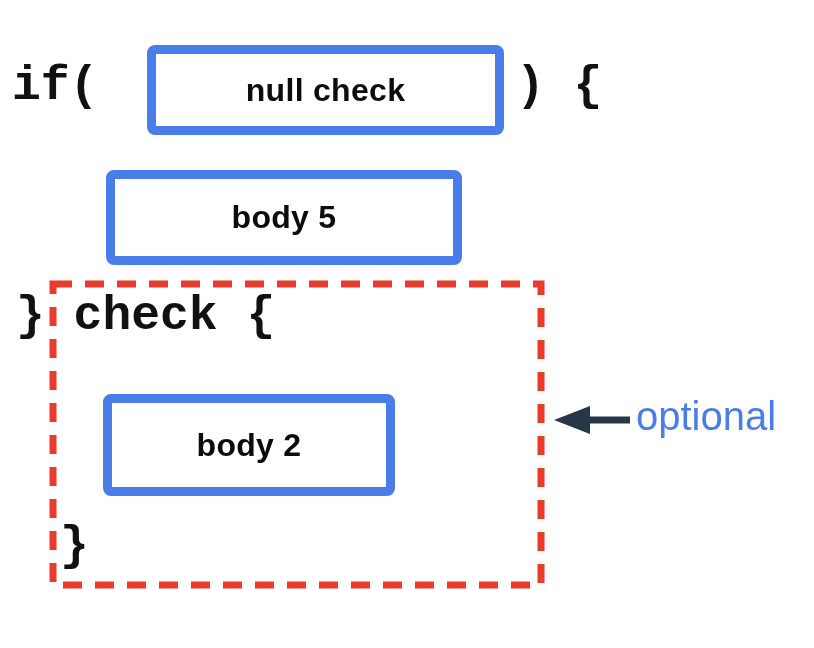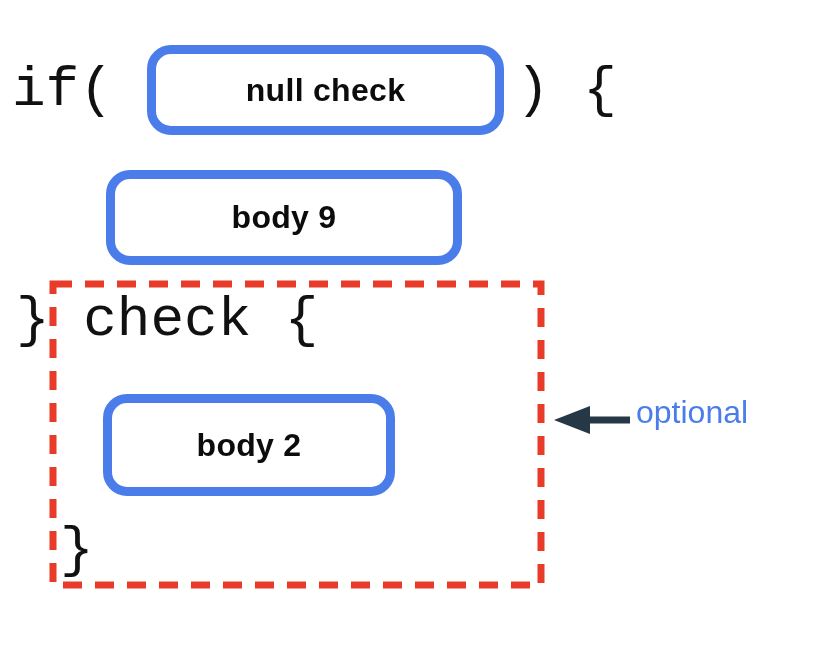--- a/index.html
+++ b/index.html
@@ -11,31 +11,31 @@
     position: relative;
     width: 814px;
     height: 648px;
     background: #ffffff;
     overflow: hidden;
     font-family: "Liberation Sans", sans-serif;
   }
   .code {
     position: absolute;
     font-family: "Liberation Mono", "DejaVu Sans Mono", monospace;
-    font-size: 56px;
+    font-size: 48px;
     line-height: 1;
     color: var(--code-text, #111111);
     white-space: pre;
-    font-weight: 400;
+    font-weight: 700;
   }
   .pill {
     position: absolute;
     box-sizing: border-box;
     border: 9px solid var(--box-border, #4a7de9);
-    border-radius: 24px;
+    border-radius: 8px;
     background: #ffffff;
     display: flex;
     align-items: center;
     justify-content: center;
   }
   .pill-label {
     font-family: "Liberation Sans", "DejaVu Sans", sans-serif;
     font-weight: 700;
     font-size: 32px;
     color: #0c0c0c;
@@ -62,41 +62,41 @@
     left: 552px;
     top: 404px;
     width: 80px;
     height: 32px;
   }
   .optional-label {
     position: absolute;
     left: 636px;
     top: 396px;
     font-family: "Liberation Sans", "DejaVu Sans", sans-serif;
-    font-size: 32px;
+    font-size: 40px;
     line-height: 1;
     font-weight: 400;
     color: var(--optional-text, #4a7de9);
   }
 </style>
 </head>
 <body>
 
 <div class="canvas">
 
   <span class="code code-if-open">if(</span>
 
   <div class="pill pill-null-check">
     <span class="pill-label">null check</span>
   </div>
 
   <span class="code code-if-close">) {</span>
 
   <div class="pill pill-body1">
-    <span class="pill-label">body 9</span>
+    <span class="pill-label">body 5</span>
   </div>
 
   <svg class="dashed-region" viewBox="0 0 496 310" aria-hidden="true">
     <rect x="4" y="4" width="488" height="301" fill="none" stroke="#e93b2a" stroke-width="7" stroke-dasharray="19 13"></rect>
   </svg>
 
   <span class="code code-else-line">} check {</span>
 
   <div class="pill pill-body2">
     <span class="pill-label">body 2</span>

